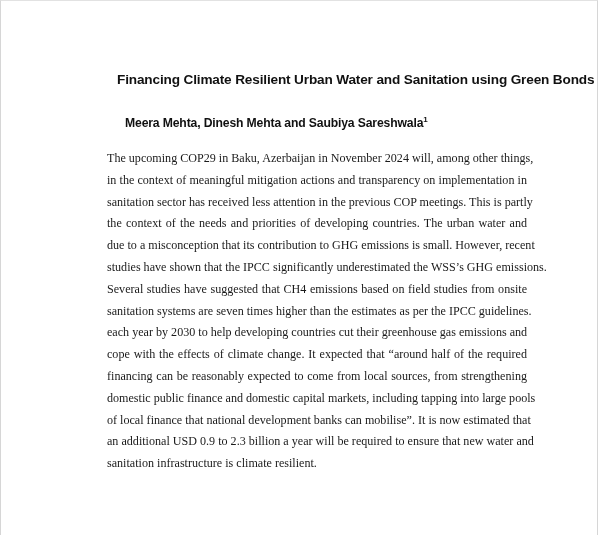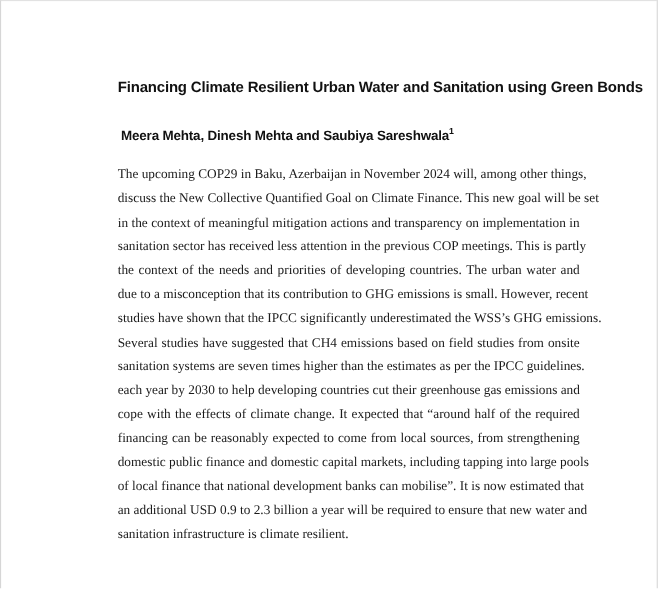--- a/index.html
+++ b/index.html
@@ -11,26 +11,26 @@
   .page {
     position: relative;
     width: 598px; height: 535px;
     border-left: 1px solid #d6d6d6;
     border-right: 1px solid #d6d6d6;
     border-top: 1px solid #e2e2e2;
     box-sizing: border-box;
     background: #ffffff;
   }
   .title {
-    position: absolute; left: 106px; top: 71px;
+    position: absolute; left: 116px; top: 71px;
     font-size: 13.6px; font-weight: bold; color: #111;
     letter-spacing: -0.15px; white-space: nowrap;
   }
   .authors {
-    position: absolute; left: 109px; top: 114px;
+    position: absolute; left: 124px; top: 114px;
     font-size: 12.2px; font-weight: bold; color: #111;
     letter-spacing: -0.15px; white-space: nowrap;
   }
   .authors sup { font-size: 8px; vertical-align: 5px; }
   .body-text {
     position: absolute; left: 106px; top: 147px; width: 420px;
     font-size: 12.1px; line-height: 21.8px; color: #1a1a1a;
   }
   .line {
     display: block; white-space: nowrap;
@@ -47,21 +47,20 @@
 </head>
 <body>
 
 <div class="page">
   <div class="title">Financing Climate Resilient Urban Water and Sanitation using Green Bonds</div>
 
   <div class="authors"><span>Meera Mehta, Dinesh Mehta and Saubiya Sareshwala</span><sup>1</sup></div>
 
   <div class="body-text">
     <span class="line">The upcoming COP29 in Baku, Azerbaijan in November 2024 will, among other things,</span>
-    <span class="line">discuss the New Collective Quantified Goal on Climate Finance. This new goal will be set</span>
     <span class="line">in the context of meaningful mitigation actions and transparency on implementation in</span>
     <span class="line">sanitation sector has received less attention in the previous COP meetings. This is partly</span>
     <span class="line">the context of the needs and priorities of developing countries. The urban water and</span>
     <span class="line">due to a misconception that its contribution to GHG emissions is small. However, recent</span>
     <span class="line">studies have shown that the IPCC significantly underestimated the WSS’s GHG emissions.</span>
     <span class="line">Several studies have suggested that CH4 emissions based on field studies from onsite</span>
     <span class="line last">sanitation systems are seven times higher than the estimates as per the IPCC guidelines.</span>
     <span class="line">each year by 2030 to help developing countries cut their greenhouse gas emissions and</span>
     <span class="line">cope with the effects of climate change. It expected that “around half of the required</span>
     <span class="line">financing can be reasonably expected to come from local sources, from strengthening</span>

